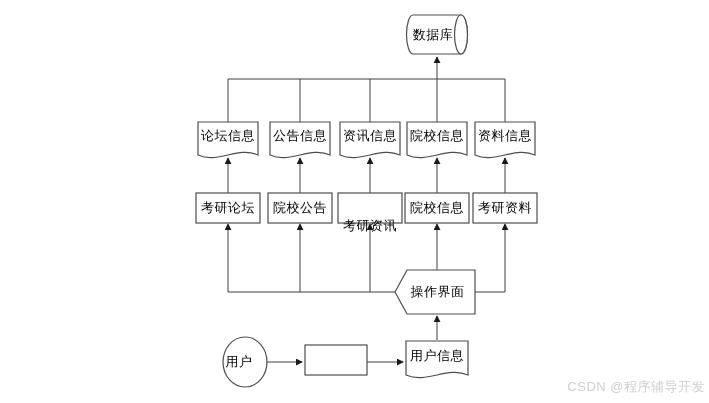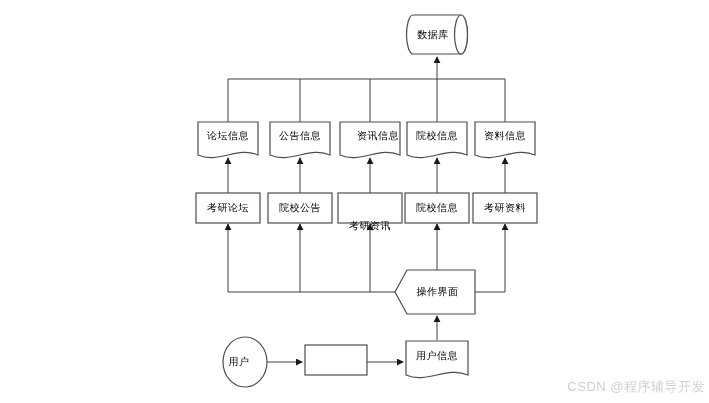--- a/index.html
+++ b/index.html
@@ -3,21 +3,21 @@
 <meta charset="utf-8">
 <style>
   html,body{margin:0;padding:0;background:#ffffff;}
   .stage{
     position:relative;width:709px;height:403px;background:#ffffff;
     font-family:"Liberation Sans","DejaVu Sans",sans-serif;overflow:hidden;
   }
   .stage svg{position:absolute;left:0;top:0;}
   .label{
     position:absolute;display:flex;align-items:center;justify-content:center;
-    font-size:10px;color:#000000;letter-spacing:0.5px;white-space:nowrap;
+    font-size:13px;color:#000000;letter-spacing:0.5px;white-space:nowrap;
     pointer-events:none;
   }
   .watermark{
     position:absolute;top:378px;right:4px;width:160px;text-align:right;
     font-size:13px;color:#cfcfcf;letter-spacing:0.5px;
   }
 </style>
 </head>
 <body>
 
@@ -71,21 +71,21 @@
 
     <ellipse cx="245" cy="362" rx="22" ry="25" fill="#ffffff" stroke="#4d4d4d" stroke-width="1.2"></ellipse>
     <rect x="305" y="345" width="62" height="30" fill="#ffffff" stroke="#4d4d4d" stroke-width="1.2"></rect>
     <path d="M406 341 H468 V375 C447 366,427 384,406 375 Z" fill="#ffffff" stroke="#4d4d4d" stroke-width="1.2"></path>
   </svg>
 
   <div class="label" style="left:409px;top:15px;width:48px;height:39px;">数据库</div>
 
   <div class="label" style="left:198px;top:124px;width:60px;height:24px;">论坛信息</div>
   <div class="label" style="left:270px;top:124px;width:60px;height:24px;">公告信息</div>
-  <div class="label" style="left:340px;top:124px;width:60px;height:24px;padding-left:8px;">资讯信息</div>
+  <div class="label" style="left:340px;top:124px;width:60px;height:24px;">资讯信息</div>
   <div class="label" style="left:407px;top:124px;width:60px;height:24px;">院校信息</div>
   <div class="label" style="left:475px;top:124px;width:60px;height:24px;">资料信息</div>
 
   <div class="label" style="left:196px;top:193px;width:64px;height:30px;">考研论坛</div>
   <div class="label" style="left:268px;top:193px;width:64px;height:30px;">院校公告</div>
   <div class="label" style="left:338px;top:211px;width:64px;height:30px;">考研资讯</div>
   <div class="label" style="left:405px;top:193px;width:64px;height:30px;">院校信息</div>
   <div class="label" style="left:473px;top:193px;width:64px;height:30px;">考研资料</div>
 
   <div class="label" style="left:400px;top:270px;width:75px;height:44px;">操作界面</div>

